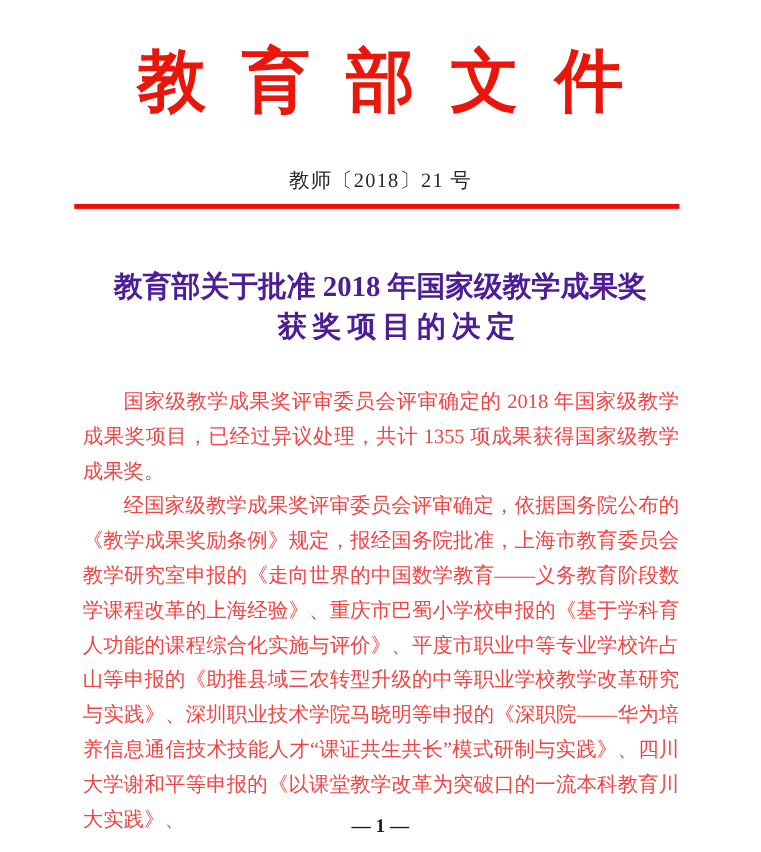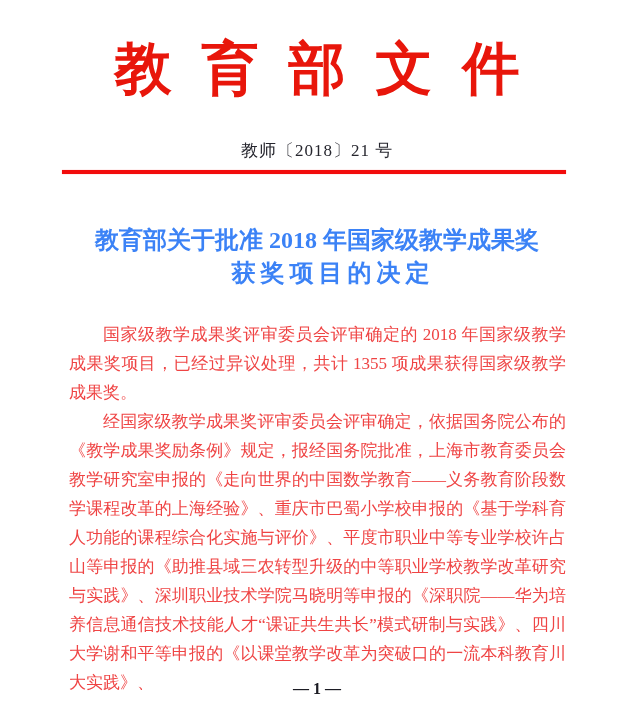--- a/index.html
+++ b/index.html
@@ -49,21 +49,21 @@
     background: #f20c0c;
     box-shadow: 0 0 1px #ff5a5a;
   }
   .doc-title {
     position: absolute;
     top: 224px;
     left: 0;
     width: 634px;
     text-align: center;
     font-weight: bold;
-    color: #3b82f6;
+    color: #4c1d95;
     font-size: 24px;
     line-height: 33px;
   }
   .doc-title .title-line-2 {
     letter-spacing: 5px;
     text-indent: 5px;
     padding-left: 27px;
   }
   .doc-body {
     position: absolute;

